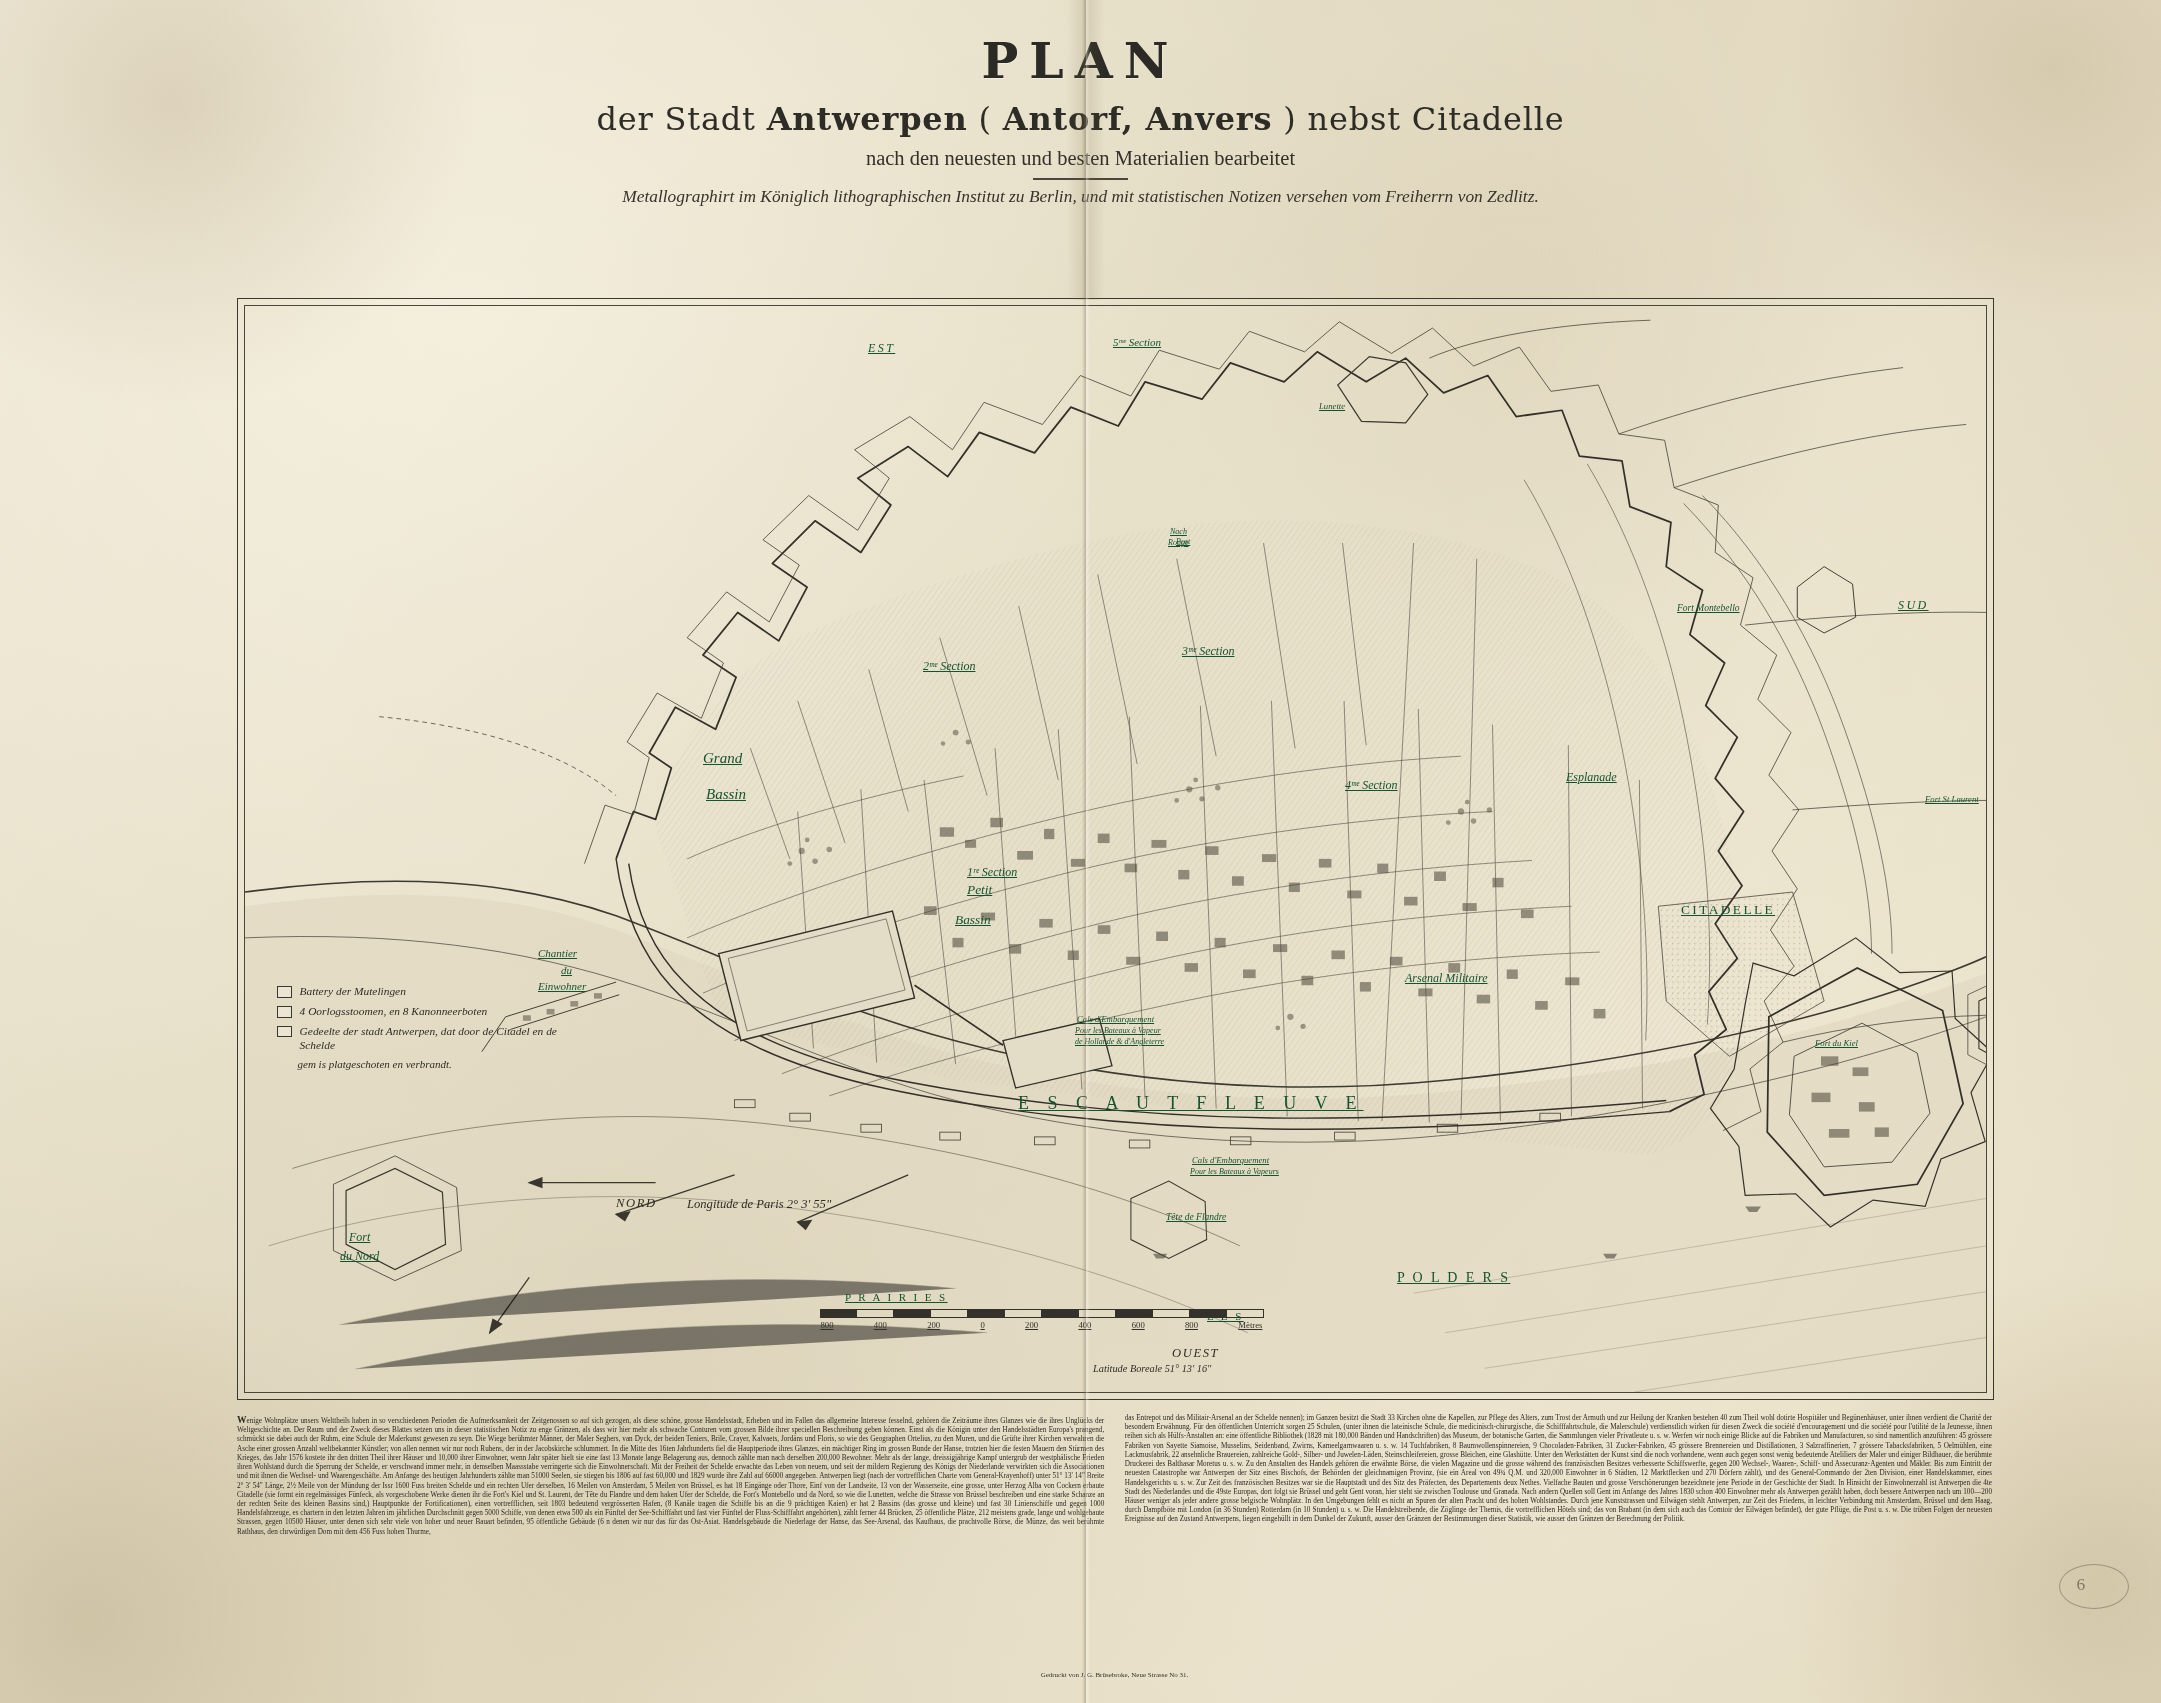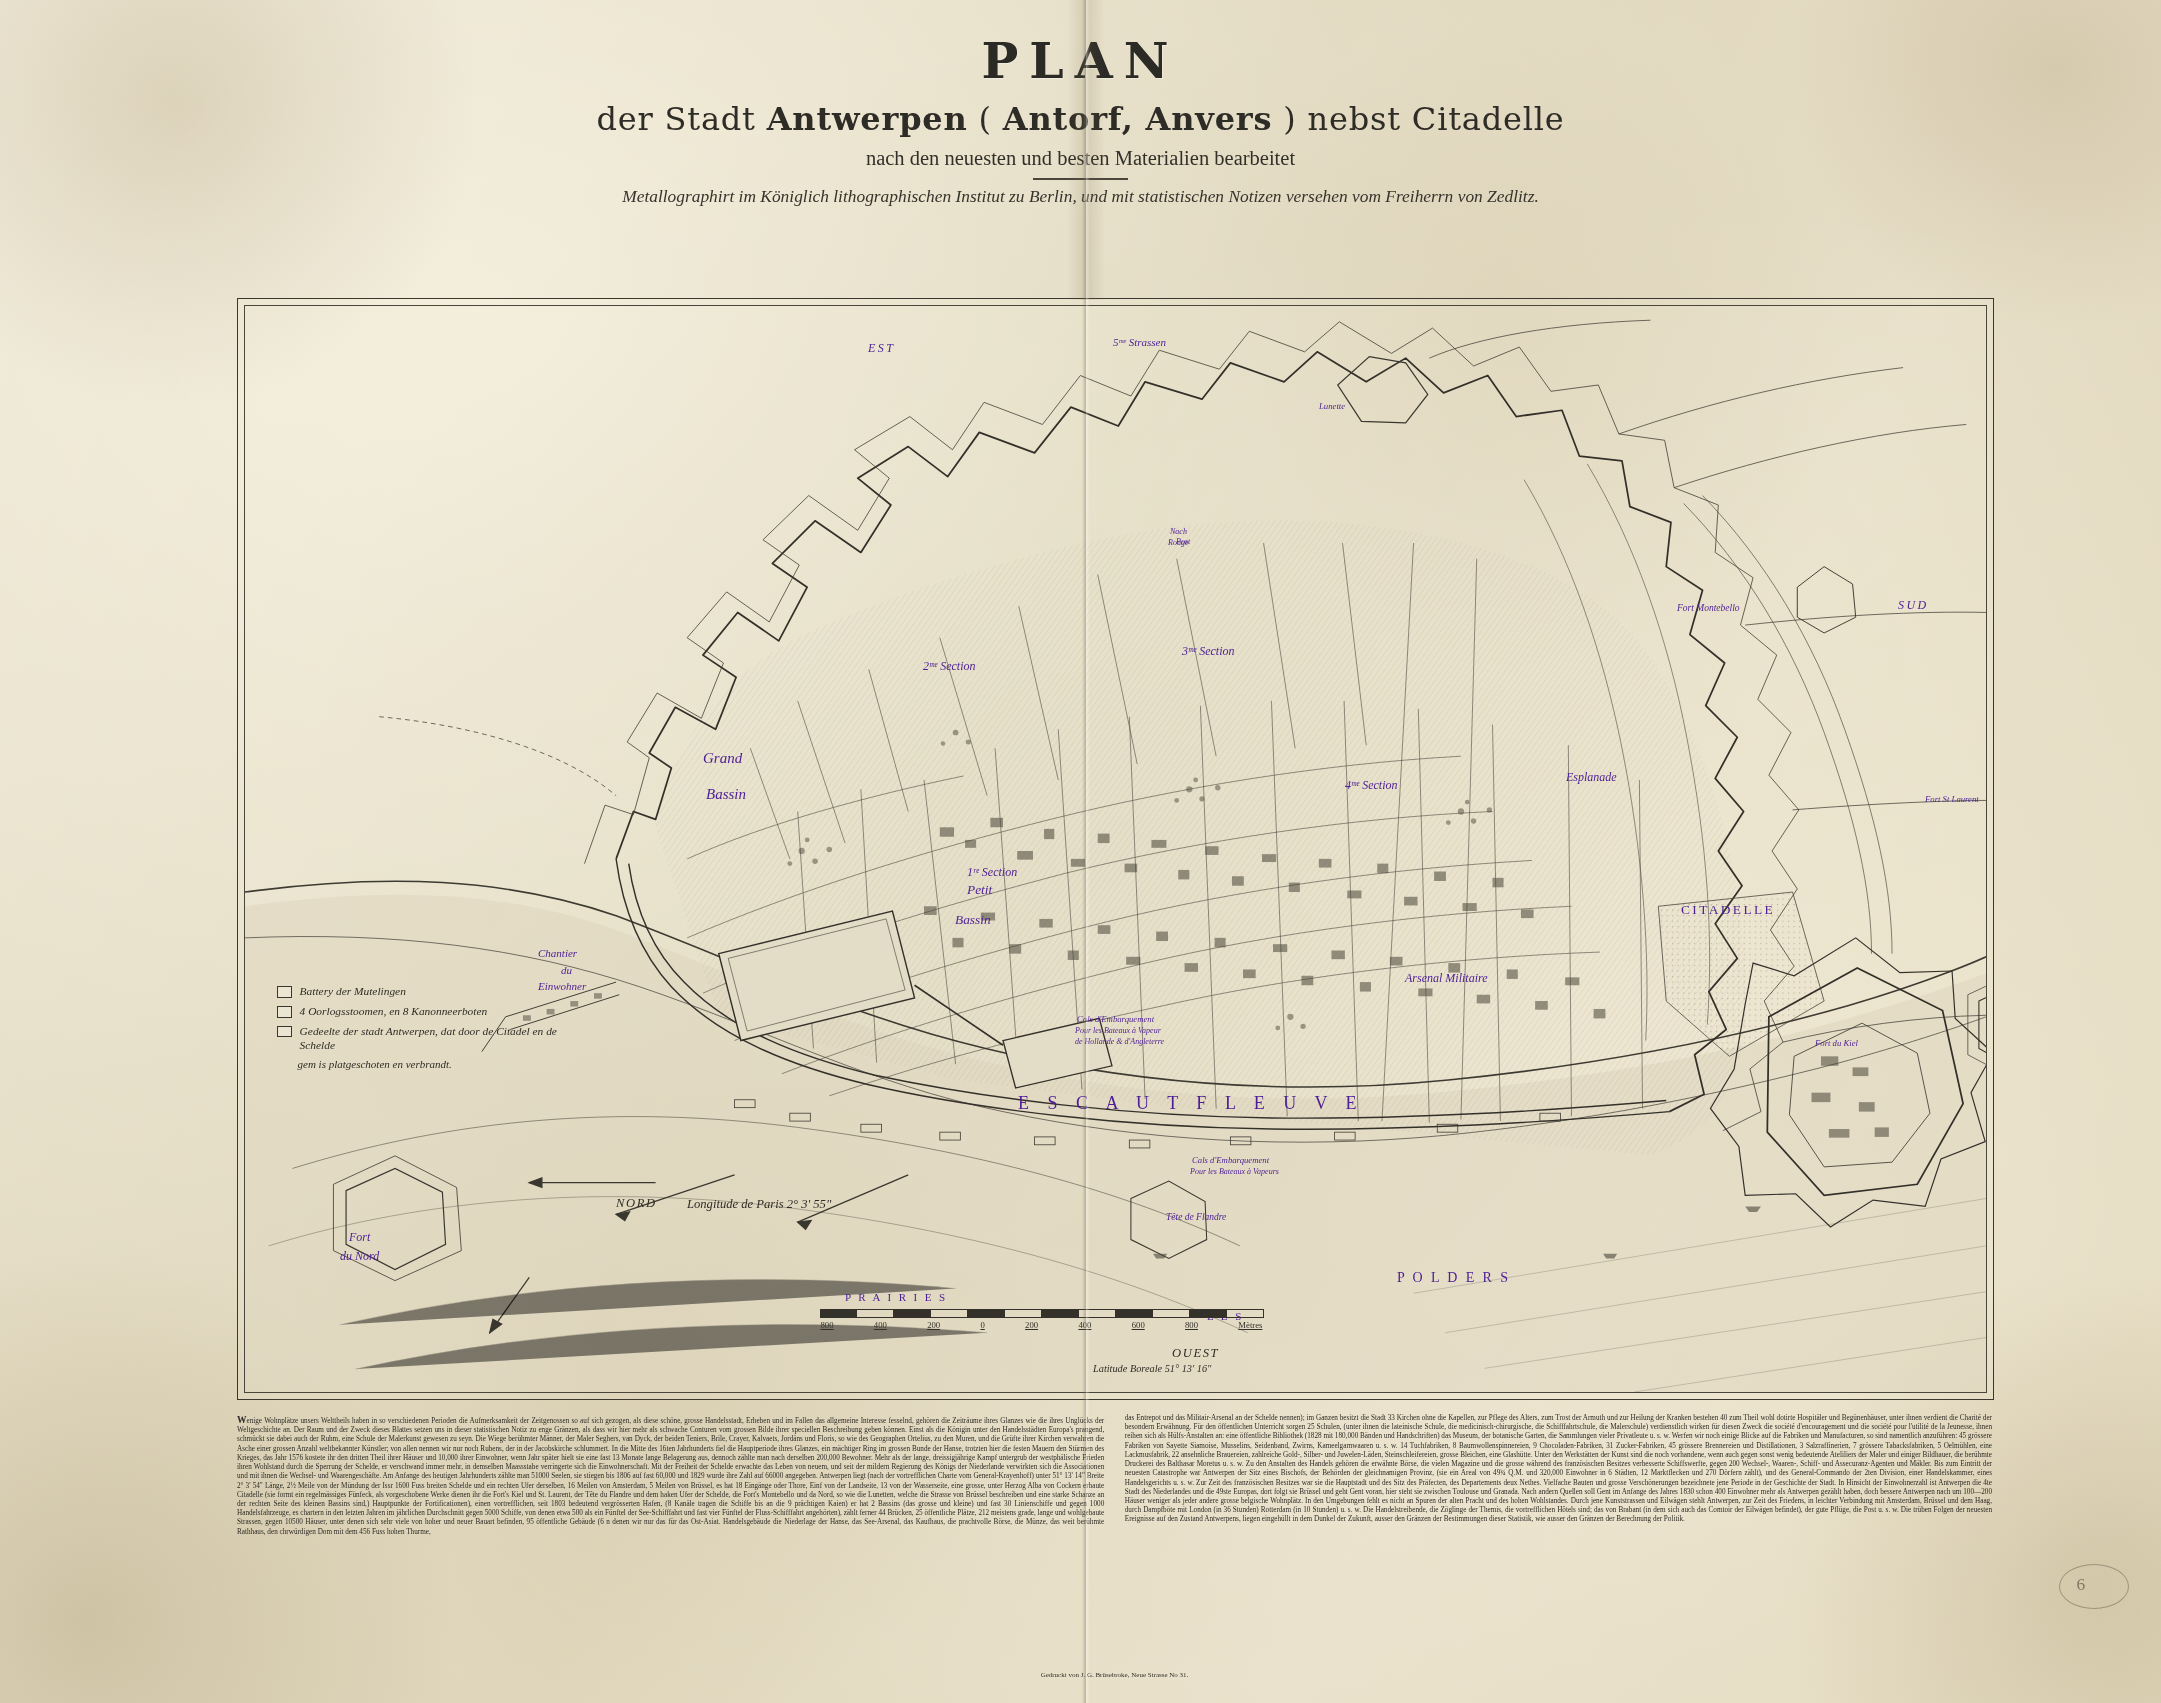--- a/index.html
+++ b/index.html
@@ -97,21 +97,21 @@
   }
   #bottomtext .col .lead{font-size:9.5px;font-weight:700;}
   #imprint{position:absolute;left:237px;top:1671px;width:1755px;text-align:center;font-size:7px;color:#33302a;z-index:12;font-family:"Liberation Serif",serif;}
 
   
   #stamp{position:absolute;right:32px;bottom:95px;z-index:18;}
   #stamp .oval{width:68px;height:43px;border:1.6px solid #6f6a58;border-radius:50%;opacity:.55;}
   #stamp .num{position:absolute;left:17.4px;top:9.5px;font-size:17.4px;color:#5d5848;opacity:.7;font-family:"Liberation Serif",serif;}
 
   
-  .mlbl{position:absolute;font-family:"Liberation Serif",serif;color:#4c1d95;z-index:14;white-space:nowrap;}
+  .mlbl{position:absolute;font-family:"Liberation Serif",serif;color:#14532d;z-index:14;white-space:nowrap;text-decoration:underline;}
   .it{font-style:italic;}
   .sp{letter-spacing:2.4px;}
   .big{font-size:18px;letter-spacing:7px;}
 </style>
 </head>
 <body>
 
 <div id="sheet"></div>
 
 <div id="titleblock">
@@ -391,21 +391,21 @@
 
       <g stroke="#4a463c" stroke-width="0.6" opacity="0.45">
         <path d="M120,1290 C350,1238 620,1218 900,1244"></path>
         <path d="M140,1346 C380,1294 650,1276 940,1300"></path>
       </g>
     </svg>
 
     <div id="map-label-layer">
         <div class="mlbl it sp" style="left: 623px; top: 35px; font-size: 12px;">EST</div>
         <div class="mlbl it sp" style="left: 1653px; top: 292px; font-size: 12px;">SUD</div>
-        <div class="mlbl it" style="left: 868px; top: 30px; font-size: 11px;">5ᵐᵉ Strassen</div>
+        <div class="mlbl it" style="left: 868px; top: 30px; font-size: 11px;">5ᵐᵉ Section</div>
         <div class="mlbl it" style="left: 1074px; top: 95px; font-size: 8.7px;">Lunette</div>
         <div class="mlbl it" style="left: 1432px; top: 297px; font-size: 9.5px;">Fort Montebello</div>
         <div class="mlbl it" style="left: 1680px; top: 488px; font-size: 8.7px;">Fort St Laurent</div>
         <div class="mlbl it" style="left: 1570px; top: 732px; font-size: 8.7px;">Fort du Kiel</div>
         <div class="mlbl sp" style="left: 1436px; top: 596px; font-size: 13.4px;">CITADELLE</div>
         <div class="mlbl it" style="left: 1321px; top: 464px; font-size: 12px;">Esplanade</div>
         <div class="mlbl it" style="left: 1100px; top: 472px; font-size: 12px;">4ᵐᵉ Section</div>
         <div class="mlbl it" style="left: 937px; top: 338px; font-size: 12px;">3ᵐᵉ Section</div>
         <div class="mlbl it" style="left: 678px; top: 353px; font-size: 12px;">2ᵐᵉ Section</div>
         <div class="mlbl it" style="left: 722px; top: 559px; font-size: 12px;">1ʳᵉ Section</div>

